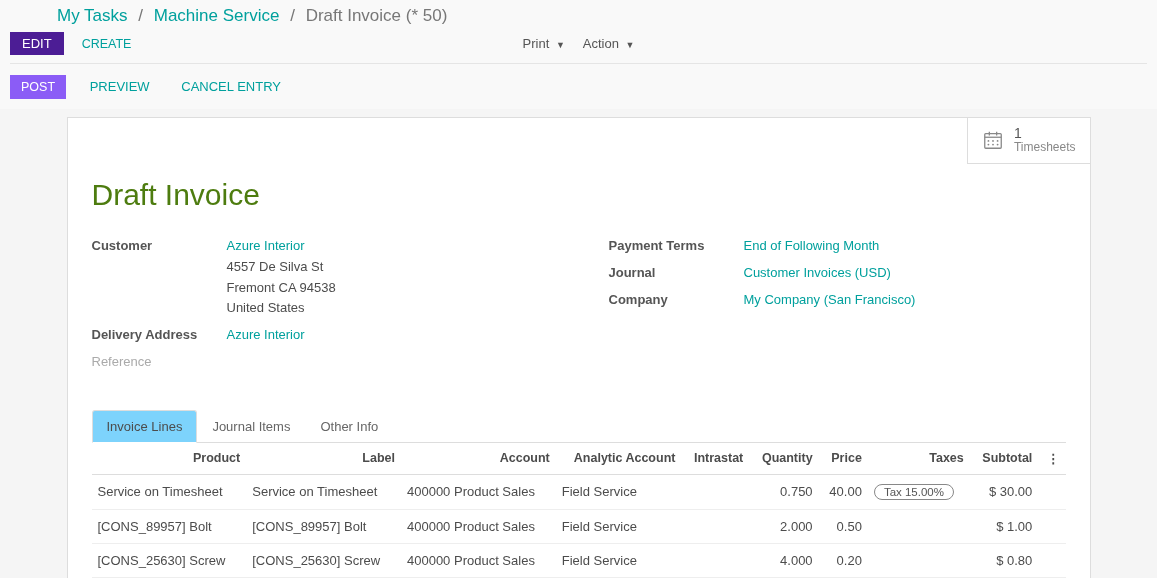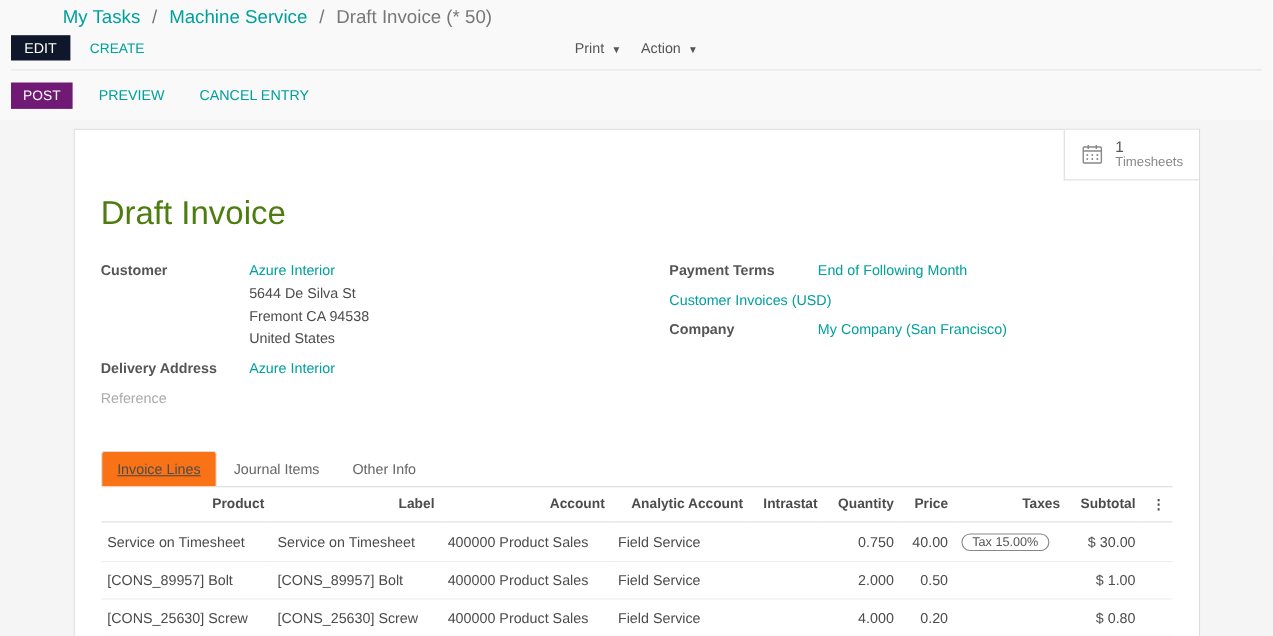--- a/index.html
+++ b/index.html
@@ -7,36 +7,36 @@
 
   
   .breadcrumb-bar { padding: 6px 10px 0 10px; font-size: 17px; font-weight: 400; margin-left: 47px; }
   .breadcrumb-bar a { color: #00A09D; text-decoration: none; }
   .breadcrumb-bar .sep { color: #777; margin: 0 6px; }
   .breadcrumb-bar .current { color: #777; }
 
   
   .toolbar { display:flex; align-items:center; padding: 6px 10px 8px 10px; position: relative; }
   .btn-primary {
-    background:#0f172a; color:#fff; border:none; padding:4px 12px; font-size:13px; font-weight:500; cursor:pointer;
+    background:#4c1d95; color:#fff; border:none; padding:4px 12px; font-size:13px; font-weight:500; cursor:pointer;
   }
   .btn-link {
     background:none; border:none; color:#00A09D; font-size:12.5px; font-weight:500; padding:4px 8px; cursor:pointer; margin-left:10px;
   }
   .toolbar .center-group {
     position:absolute; left:50%; transform:translateX(-50%); display:flex; gap:18px; color:#555;
   }
   .dd { cursor:pointer; font-size:13px; }
   .caret { font-size:9px; margin-left:3px; color:#555; }
 
   .hr { border:none; border-bottom:1px solid #e5e5e5; margin:0 10px; }
 
   
   .statusbar { padding:10px 10px; }
-  .btn-post { background:#701a75; color:#fff; border:none; padding:5px 11px; font-size:12.5px; font-weight:500; cursor:pointer; }
+  .btn-post { background:#8b5cf6; color:#fff; border:none; padding:5px 11px; font-size:12.5px; font-weight:500; cursor:pointer; }
   .stat-link { background:none; border:none; color:#00A09D; font-size:13px; font-weight:500; padding:5px 8px; cursor:pointer; margin-left:12px; }
 
   
   .sheet-wrap { background:#f5f5f5; padding:8px 0 30px 0; }
   .sheet { background:#fff; width:1024px; margin:0 auto; border:1px solid #ddd; position:relative; padding:0 24px 24px 24px; }
 
   .stat-btn {
     position:absolute; top:0; right:0; border:1px solid #ddd; border-top:none; border-right:none;
     padding:8px 14px; display:flex; align-items:center; gap:10px; cursor:pointer; background:#fff; min-width:120px;
   }
@@ -50,21 +50,21 @@
   .col { flex:1; }
   .frow { display:flex; margin-bottom:6px; line-height:1.6; }
   .flabel { width:135px; font-weight:600; font-size:13px; color:#555; }
   .flabel.muted { font-weight:500; color:#aaa; }
   .fval { flex:1; font-size:13px; color:#4c4c4c; }
   .fval .link { color:#00A09D; }
 
   
   .tabs { display:flex; border-bottom:1px solid #ddd; }
   .tab { border:1px solid transparent; padding:8px 14px; font-size:13px; color:#666; cursor:pointer; background:none; position:relative; bottom:-1px; }
-  .tab.active { border-color:#ddd; border-bottom-color:#fff; background:#f97316; color:#4c4c4c; border-radius:3px 3px 0 0;text-decoration:underline; }
+  .tab.active { border-color:#ddd; border-bottom-color:#fff; background:#7dd3fc; color:#4c4c4c; border-radius:3px 3px 0 0; }
 
   
   table.lines { width:100%; border-collapse:collapse; margin-top:0; }
   table.lines th { text-align:right; font-weight:600; font-size:12.5px; color:#4c4c4c; padding:8px 6px; border-bottom:1px solid #ddd; }
   table.lines th.r, table.lines td.r { text-align:right; }
   table.lines td { font-size:13px; padding:9px 6px; border-bottom:1px solid #eee; color:#4c4c4c; }
   .tax-tag { display:inline-block; border:1px solid #888; border-radius:11px; padding:1px 9px; font-size:11.5px; color:#555; }
   .kebab { text-align:center; color:#888; cursor:pointer; }
 </style>
 </head>
@@ -124,41 +124,42 @@
     </div>
 
     <h1 class="title">Draft Invoice</h1>
 
     <div class="fields">
       <div class="col">
         <div class="frow">
           <div class="flabel">Customer</div>
           <div class="fval">
             <span class="link">Azure Interior</span><br>
-            <span>5644 De Silva St</span><br>
+            <span>4557 De Silva St</span><br>
             <span>Fremont CA 94538</span><br>
             <span>United States</span>
           </div>
         </div>
         <div class="frow">
           <div class="flabel">Delivery Address</div>
           <div class="fval"><span class="link">Azure Interior</span></div>
         </div>
         <div class="frow">
           <div class="flabel muted">Reference</div>
           <div class="fval"></div>
         </div>
       </div>
 
       <div class="col">
         <div class="frow">
           <div class="flabel">Payment Terms</div>
           <div class="fval"><span class="link">End of Following Month</span></div>
         </div>
         <div class="frow">
+          <div class="flabel">Journal</div>
           <div class="fval"><span class="link">Customer Invoices (USD)</span></div>
         </div>
         <div class="frow">
           <div class="flabel">Company</div>
           <div class="fval"><span class="link">My Company (San Francisco)</span></div>
         </div>
       </div>
     </div>
 
     <div class="tabs">

